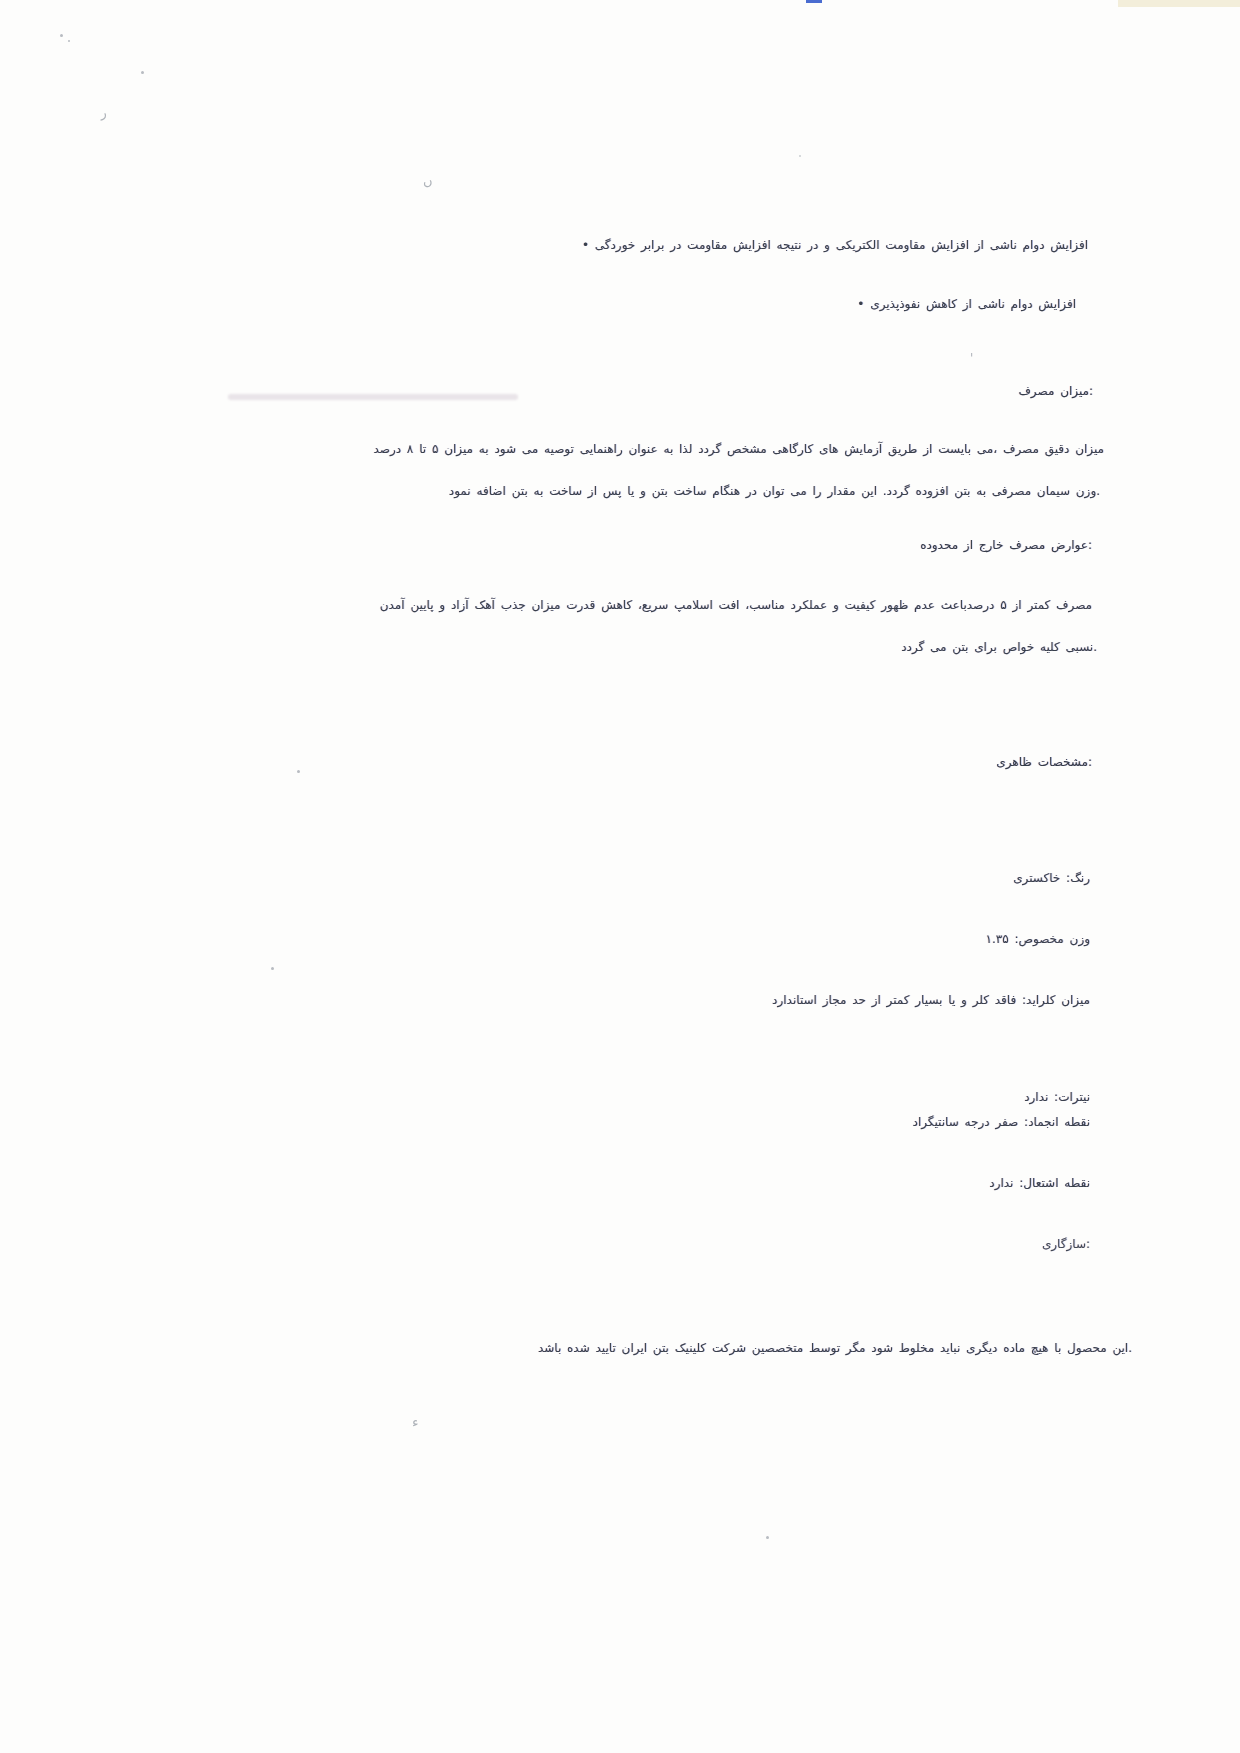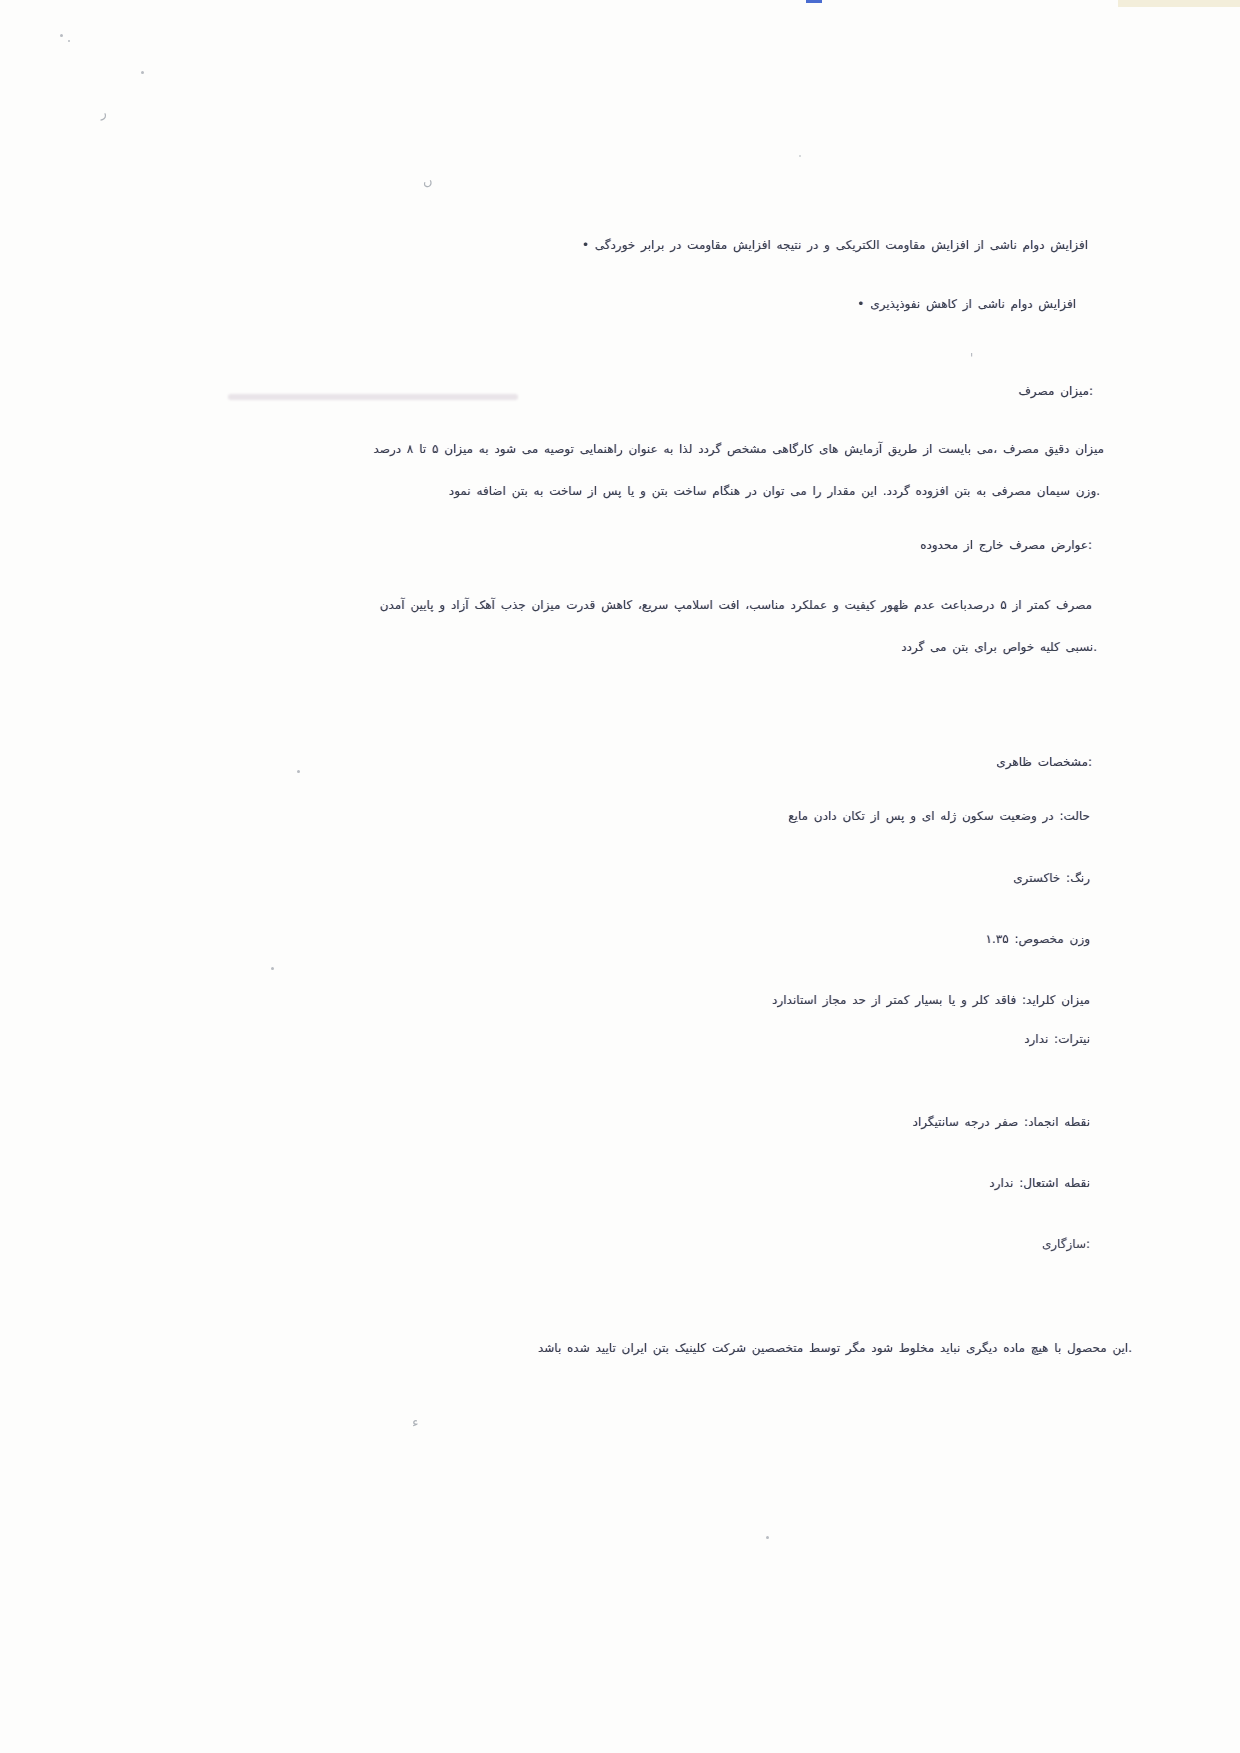--- a/index.html
+++ b/index.html
@@ -34,21 +34,21 @@
   .pos-p1b { top: 480px;  right: 140px; }
   .pos-h2  { top: 534px;  right: 148px; }
   .pos-p2a { top: 594px;  right: 148px; }
   .pos-p2b { top: 636px;  right: 143px; }
   .pos-p3  { top: 689px;  right: 110px; }
   .pos-h3  { top: 751px;  right: 148px; }
   .pos-i1  { top: 805px;  right: 150px; }
   .pos-i2  { top: 867px;  right: 150px; margin-left: 17px; }
   .pos-i3  { top: 928px;  right: 150px; margin-left: 48px; }
   .pos-i4  { top: 989px;  right: 150px; }
-  .pos-i5  { top: 1028px; right: 150px; }
+  .pos-i5  { top: 1086px; right: 150px; }
   .pos-i6  { top: 1111px; right: 150px; }
   .pos-i7  { top: 1172px; right: 150px; }
   .pos-h4  { top: 1233px; right: 150px; opacity: 0.92; }
   .pos-p4  { top: 1337px; right: 108px; margin-left: 28px; }
 
   
   .speck {
     position: absolute;
     background: #9aa0a8;
     border-radius: 50%;
@@ -94,21 +94,20 @@
 
   <div class="line heading pos-h1">:میزان مصرف</div>
   <div class="line pos-p1a">میزان دقیق مصرف ،می بایست از طریق آزمایش های کارگاهی مشخص گردد لذا به عنوان راهنمایی توصیه می شود به میزان ۵ تا ۸ درصد</div>
   <div class="line pos-p1b">.وزن سیمان مصرفی به بتن افزوده گردد. این مقدار را می توان در هنگام ساخت بتن و یا پس از ساخت به بتن اضافه نمود</div>
 
   <div class="line heading pos-h2">:عوارض مصرف خارج از محدوده</div>
   <div class="line pos-p2a">مصرف کمتر از ۵ درصدباعث عدم ظهور کیفیت و عملکرد مناسب، افت اسلامپ سریع، کاهش قدرت میزان جذب آهک آزاد و پایین آمدن</div>
   <div class="line pos-p2b">.نسبی کلیه خواص برای بتن می گردد</div>
 
   <div class="line heading pos-h3">:مشخصات ظاهری</div>
-  <div class="line pos-i1">حالت: در وضعیت سکون ژله ای و پس از تکان دادن مایع</div>
   <div class="line pos-i2">رنگ: خاکستری</div>
   <div class="line pos-i3">وزن مخصوص: ۱.۳۵</div>
   <div class="line pos-i4">میزان کلراید: فاقد کلر و یا بسیار کمتر از حد مجاز استاندارد</div>
   <div class="line pos-i5">نیترات: ندارد</div>
   <div class="line pos-i6">نقطه انجماد: صفر درجه سانتیگراد</div>
   <div class="line pos-i7">نقطه اشتعال: ندارد</div>
 
   <div class="line heading pos-h4">:سازگاری</div>
   <div class="line pos-p4">.این محصول با هیچ ماده دیگری نباید مخلوط شود مگر توسط متخصصین شرکت کلینیک بتن ایران تایید شده باشد</div>
 

